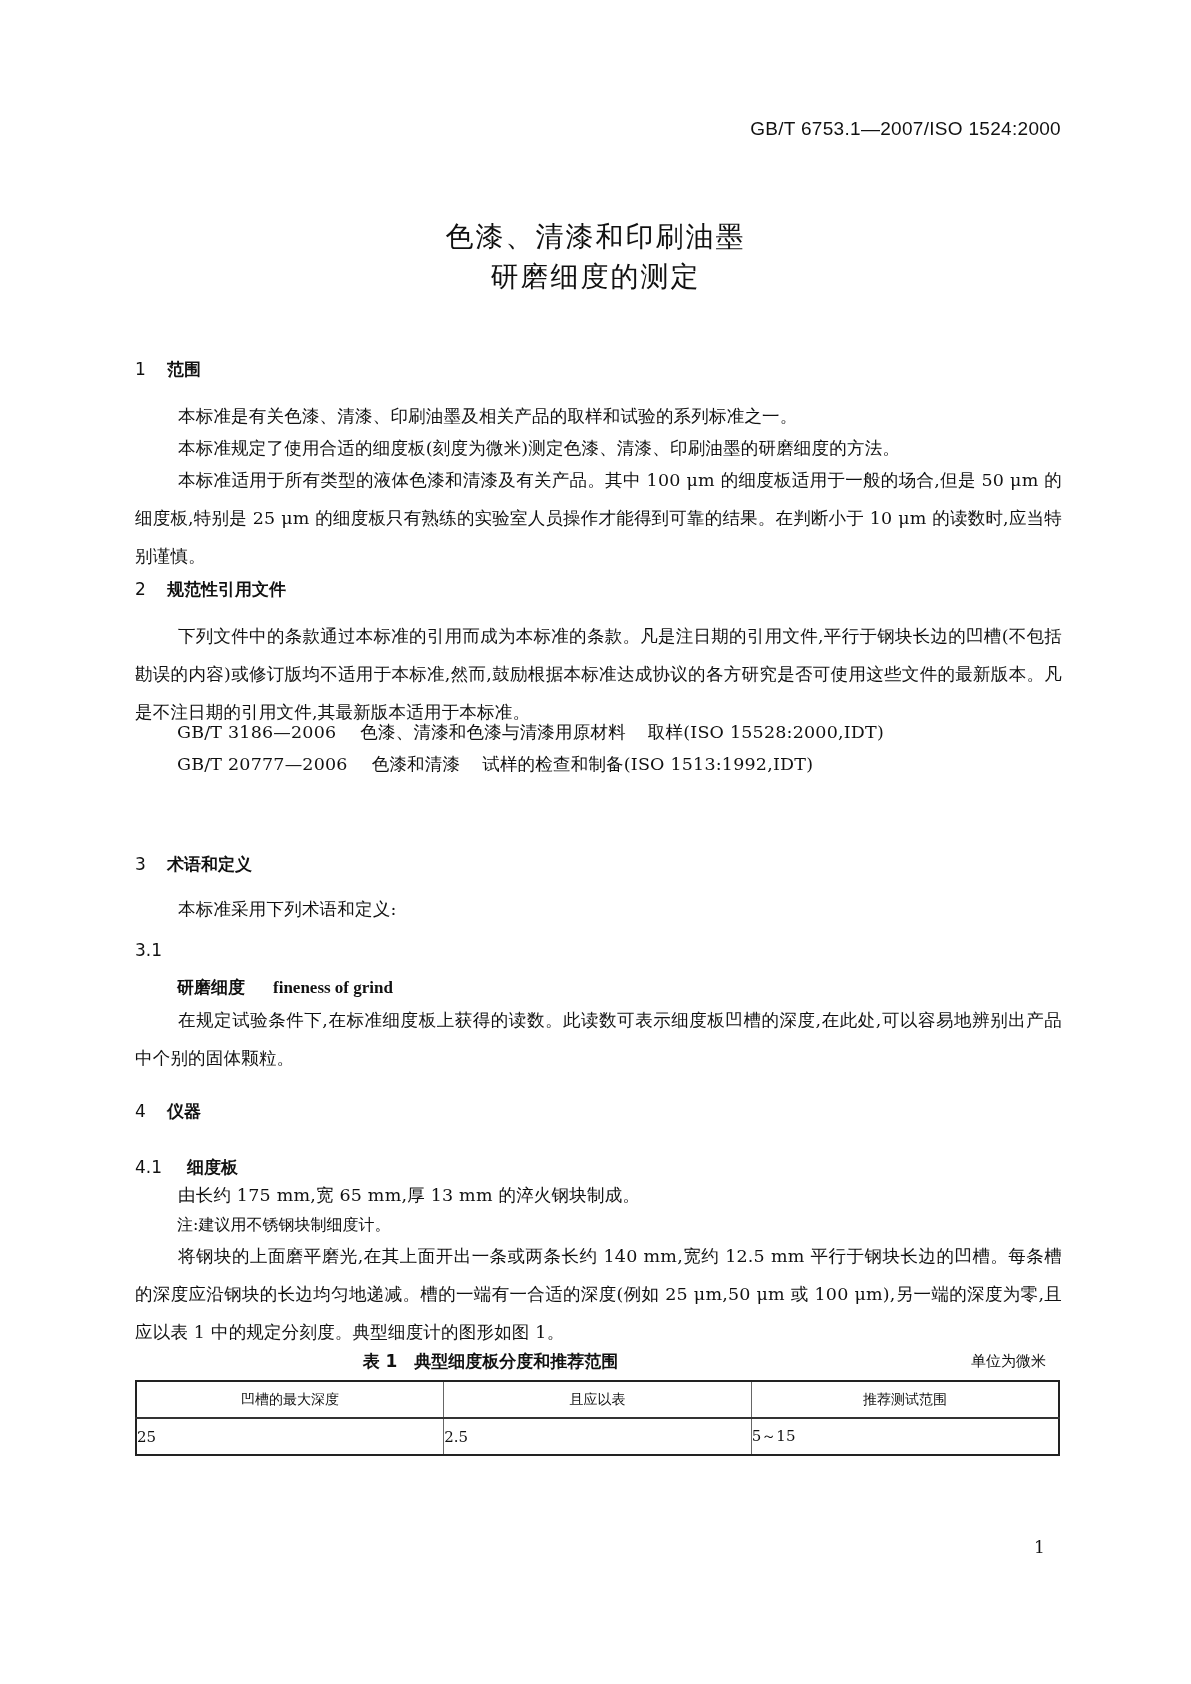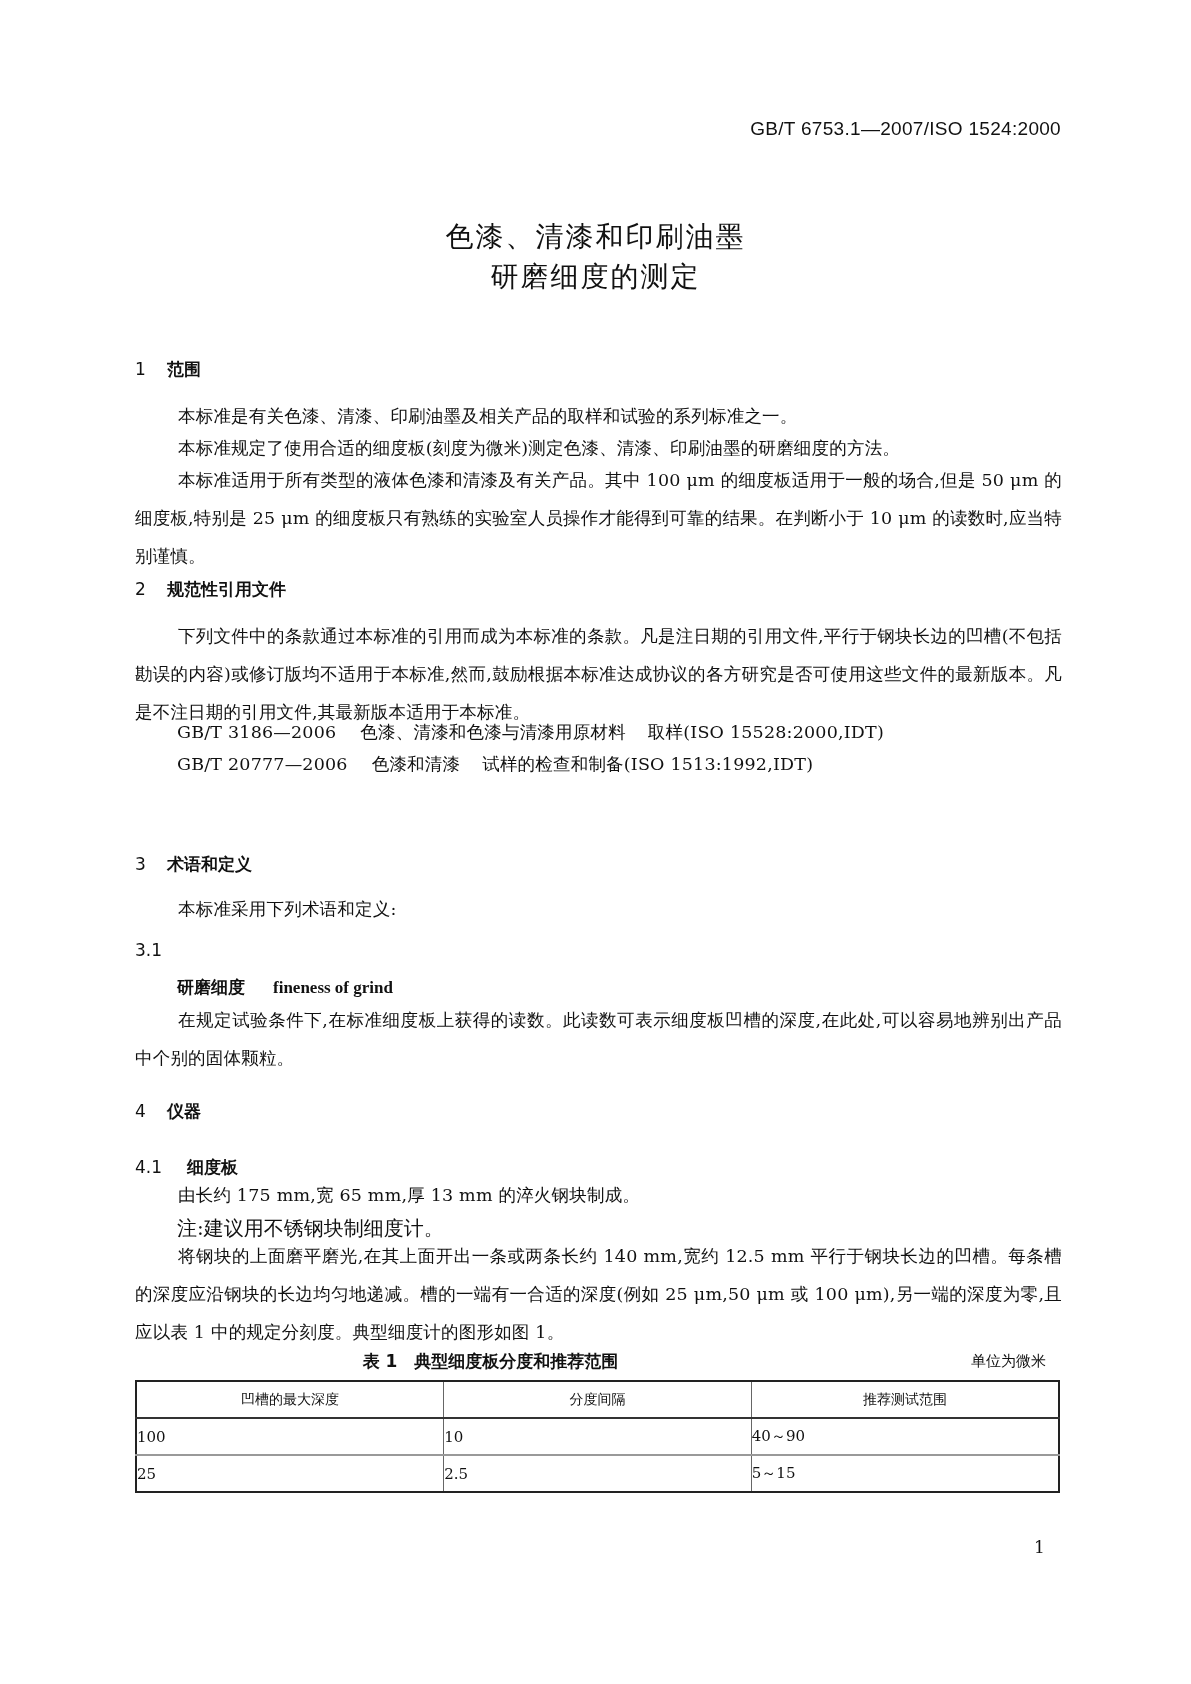--- a/index.html
+++ b/index.html
@@ -19,21 +19,21 @@
     }
     .h1 {
       left: 135px; font-family: "DejaVu Sans", sans-serif; font-size: 17px; font-weight: bold;
     }
     .h1 .num { display: inline-block; width: 32px; font-weight: normal; }
     .p {
       font-size: 17.5px; line-height: 38px; letter-spacing: 0.2px;
     }
     .para { left: 135px; width: 927px; white-space: normal; text-align: justify; }
     .indent { text-indent: 43px; }
-    .note { font-size: 20px; left: 177px; }
+    .note { font-size: 16px; left: 177px; }
     .term { left: 177px; font-size: 17px; font-weight: bold; font-family: "DejaVu Sans", sans-serif; }
     .term .en { font-family: "Liberation Serif", serif; margin-left: 28px; }
     .ref { left: 177px; font-size: 17.5px; }
     .ref .code { margin-right: 24px; }
     .ref .gap { display: inline-block; width: 22px; }
     .table-caption {
       left: 0; width: 981px; text-align: center; top: 1350px;
       font-family: "DejaVu Sans", sans-serif; font-size: 17px; font-weight: bold;
     }
     .unit { right: 145px; top: 1352px; font-size: 15px; font-family: "DejaVu Sans", sans-serif; }
@@ -95,30 +95,25 @@
 <div class="abs p para indent" style="top:1176px;">由长约 175 mm,宽 65 mm,厚 13 mm 的淬火钢块制成。</div>
 <div class="abs note" style="top:1215px;">注:建议用不锈钢块制细度计。</div>
 <div class="abs p para indent" style="top:1237px;">将钢块的上面磨平磨光,在其上面开出一条或两条长约 140 mm,宽约 12.5 mm 平行于钢块长边的凹槽。每条槽的深度应沿钢块的长边均匀地递减。槽的一端有一合适的深度(例如 25 μm,50 μm 或 100 μm),另一端的深度为零,且应以表 1 中的规定分刻度。典型细度计的图形如图 1。</div>
 
 <div class="abs table-caption">表 1　典型细度板分度和推荐范围</div>
 <div class="abs unit">单位为微米</div>
 <table class="data">
   <thead>
     <tr>
       <th>凹槽的最大深度</th>
-      <th>分度间隔</th>
+      <th>且应以表</th>
       <th>推荐测试范围</th>
     </tr>
   </thead>
   <tbody>
-    <tr>
-      <td>100</td>
-      <td>10</td>
-      <td>40～90</td>
-    </tr>
     <tr>
       <td>25</td>
       <td>2.5</td>
       <td>5～15</td>
     </tr>
   </tbody>
 </table>
 
 <div class="abs pagenum">1</div>
 

